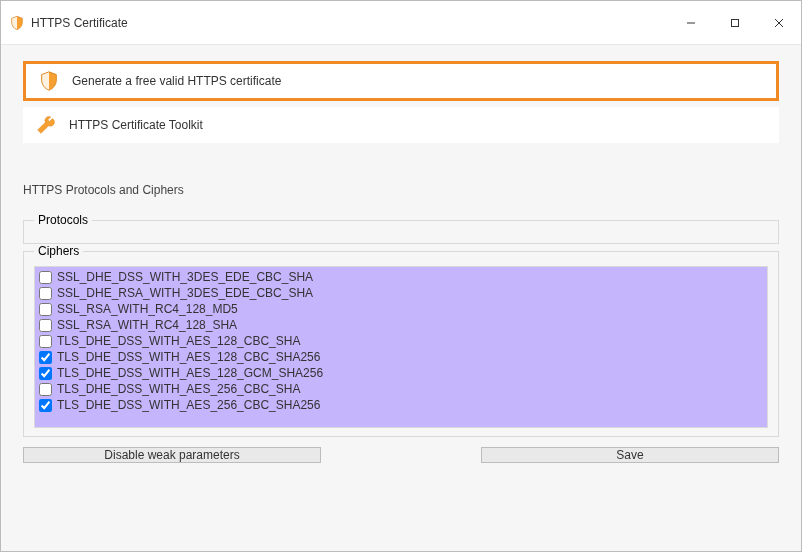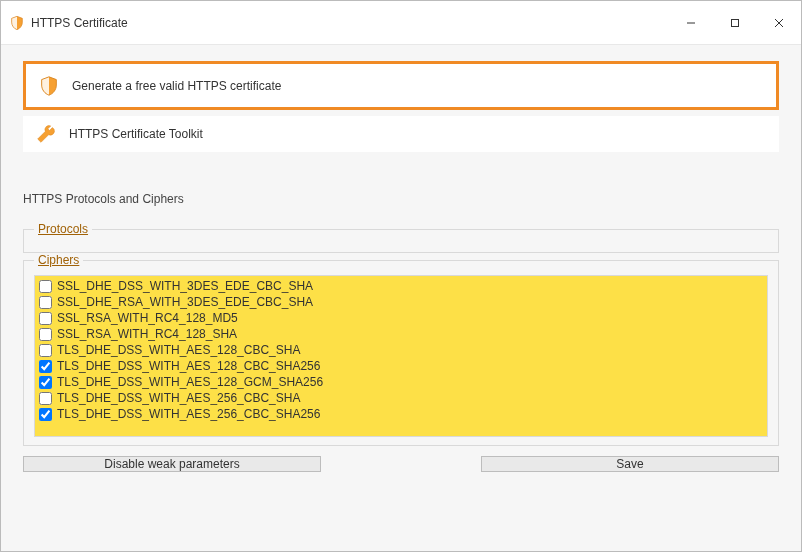--- a/index.html
+++ b/index.html
@@ -10,33 +10,33 @@
   .titlebar { height: 44px; display: flex; align-items: center; padding: 0 0 0 8px; border-bottom: 1px solid #e8e8e8; }
   .titlebar .tb-icon { width: 16px; height: 16px; margin-right: 6px; }
   .titlebar .tb-title { flex: 0 0 auto; font-size: 12px; }
   .titlebar .spacer { flex: 1; }
   .tb-btn { width: 44px; height: 29px; display: flex; align-items: center; justify-content: center; }
 
   .content { flex: 1; background: #f6f6f6; padding: 16px 22px 14px 22px; display: flex; flex-direction: column; }
 
   .card { background: #fff; display: flex; align-items: center; height: 36px; padding: 0 12px; }
   .card .card-icon { width: 22px; height: 22px; margin-right: 12px; display: flex; align-items: center; justify-content: center; }
-  .card.highlight { border: 3px solid #f08a24; height: 49px; }
+  .card.highlight { border: 3px solid #f08a24; height: 40px; }
   .card + .card { margin-top: 6px; }
 
   .section-label { margin-top: 40px; margin-bottom: 16px; font-size: 12px; color: #444; }
 
   fieldset { border: 1px solid #d9d9d9; margin: 0; padding: 8px 10px; }
-  fieldset > legend { padding: 0 4px; font-size: 12px; color: #a16207; text-decoration: underline; }
+  fieldset > legend { padding: 0 4px; font-size: 12px; color: #000000; }
 
   .protocols-row { display: flex; align-items: center; gap: 0; padding: 2px 0 4px 0; }
   .proto-item { display: flex; align-items: center; gap: 6px; width: 20%; }
   .proto-item input[type=checkbox] { width: 14px; height: 14px; margin: 0; }
 
-  .ciphers-box { border: 1px solid #d9d9d9; background: #fde047; height: 162px; overflow-y: scroll; padding: 2px 4px; }
+  .ciphers-box { border: 1px solid #d9d9d9; background: #c4b5fd; height: 162px; overflow-y: scroll; padding: 2px 4px; }
   .cipher-item { display: flex; align-items: center; gap: 5px; height: 16px; }
   .cipher-item input[type=checkbox] { width: 13px; height: 13px; margin: 0; }
   .cipher-item span { font-size: 12px; }
 
   .buttons-row { display: flex; gap: 160px; margin-top: 10px; }
   .btn { flex: 1; height: 16px; background: #e9e9e9; border: 1px solid #bdbdbd; display: flex; align-items: center; justify-content: center; font-size: 12px; cursor: default; }
 
   .fs-ciphers { margin-top: 0; }
 </style>
 </head>

